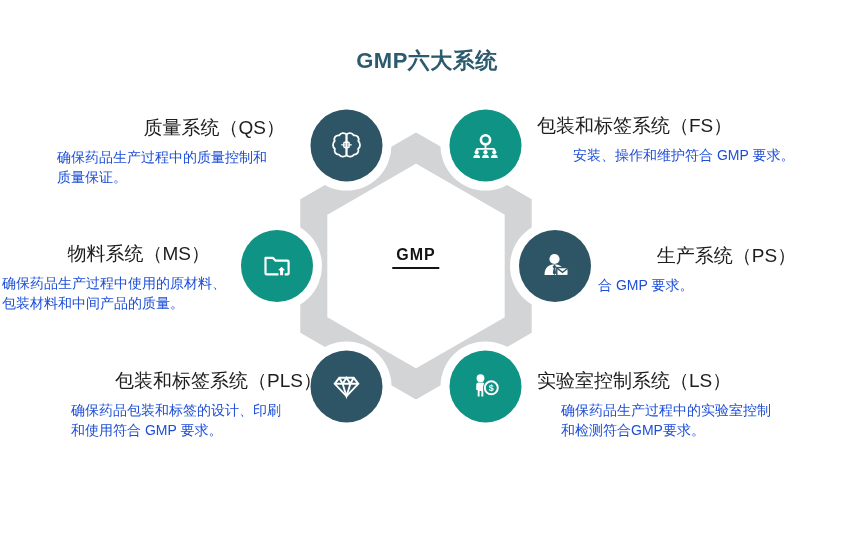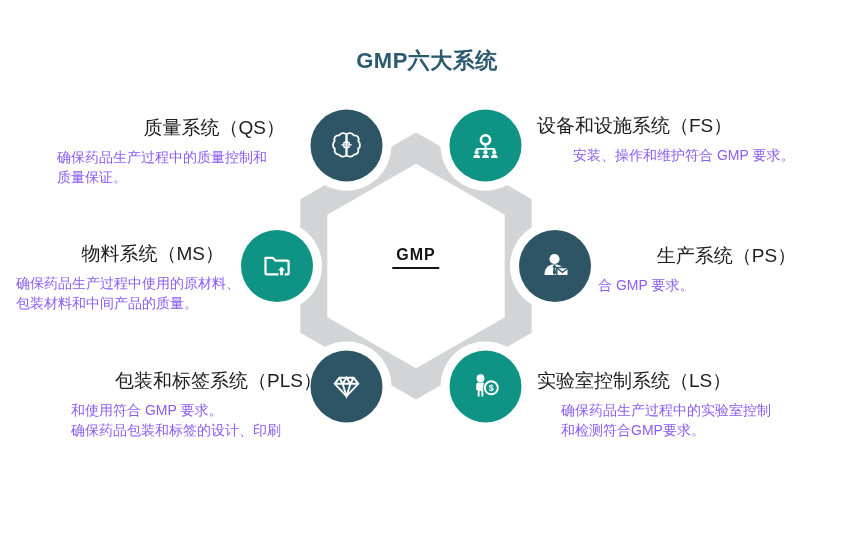--- a/index.html
+++ b/index.html
@@ -7,27 +7,27 @@
     position:relative; width:842px; height:540px; background:#ffffff;
     font-family:"Liberation Sans","DejaVu Sans",sans-serif; overflow:hidden;
   }
   .title {
     position:absolute; top:46px; left:12px; right:0; text-align:center;
     font-size:22px; font-weight:bold; color:#2C5A6E; letter-spacing:0.5px;
   }
   .diagram-svg { position:absolute; left:0; top:0; }
   .block { position:absolute; }
   .block h2 { margin:0; font-size:19px; font-weight:normal; color:#1D1D1D; line-height:24px; white-space:nowrap; }
-  .block .desc { margin-top:7px; font-size:14px; color:#8b5cf6; line-height:20px; }
+  .block .desc { margin-top:7px; font-size:14px; color:#1d4ed8; line-height:20px; }
   .desc-line { white-space:nowrap; }
   .align-r h2 { text-align:right; }
   #block-qs  { left:57px;  top:116px; width:228px; }
   #block-fs  { left:537px; top:114px; width:280px; }
   #block-fs .desc { padding-left:36px; }
-  #block-ms  { left:16px;   top:242px; width:234px; }
+  #block-ms  { left:2px;   top:242px; width:234px; }
   #block-ms h2 { padding-right:26px; }
   #block-ps  { left:598px; top:244px; width:240px; }
   #block-ps h2 { padding-left:17px;text-align:center; }
   #block-pls { left:47px;  top:369px; width:251px;margin-left:24px; }
   #block-ls  { left:537px; top:369px; width:290px; }
   #block-ls .desc { padding-left:24px; }
   .gmp-label {
     position:absolute; left:416px; top:246px; transform:translateX(-50%);
     font-size:16px; font-weight:bold; color:#141414; letter-spacing:1px;
     border-bottom:2px solid #141414; padding:0 4px 3px 4px;
@@ -131,21 +131,21 @@
 
   <div class="block align-r" id="block-qs">
     <h2>质量系统（QS）</h2>
     <div class="desc">
       <div class="desc-line">确保药品生产过程中的质量控制和</div>
       <div class="desc-line">质量保证。</div>
     </div>
   </div>
 
   <div class="block" id="block-fs">
-    <h2>设备和设施系统（FS）</h2>
+    <h2>包装和标签系统（FS）</h2>
     <div class="desc">
       <div class="desc-line">安装、操作和维护符合 GMP 要求。</div>
     </div>
   </div>
 
   <div class="block align-r" id="block-ms">
     <h2>物料系统（MS）</h2>
     <div class="desc">
       <div class="desc-line">确保药品生产过程中使用的原材料、</div>
       <div class="desc-line">包装材料和中间产品的质量。</div>
@@ -155,22 +155,22 @@
   <div class="block" id="block-ps">
     <h2>生产系统（PS）</h2>
     <div class="desc">
       <div class="desc-line">合 GMP 要求。</div>
     </div>
   </div>
 
   <div class="block align-r" id="block-pls">
     <h2>包装和标签系统（PLS）</h2>
     <div class="desc">
+      <div class="desc-line">确保药品包装和标签的设计、印刷</div>
       <div class="desc-line">和使用符合 GMP 要求。</div>
-      <div class="desc-line">确保药品包装和标签的设计、印刷</div>
     </div>
   </div>
 
   <div class="block" id="block-ls">
     <h2>实验室控制系统（LS）</h2>
     <div class="desc">
       <div class="desc-line">确保药品生产过程中的实验室控制</div>
       <div class="desc-line">和检测符合GMP要求。</div>
     </div>
   </div>

